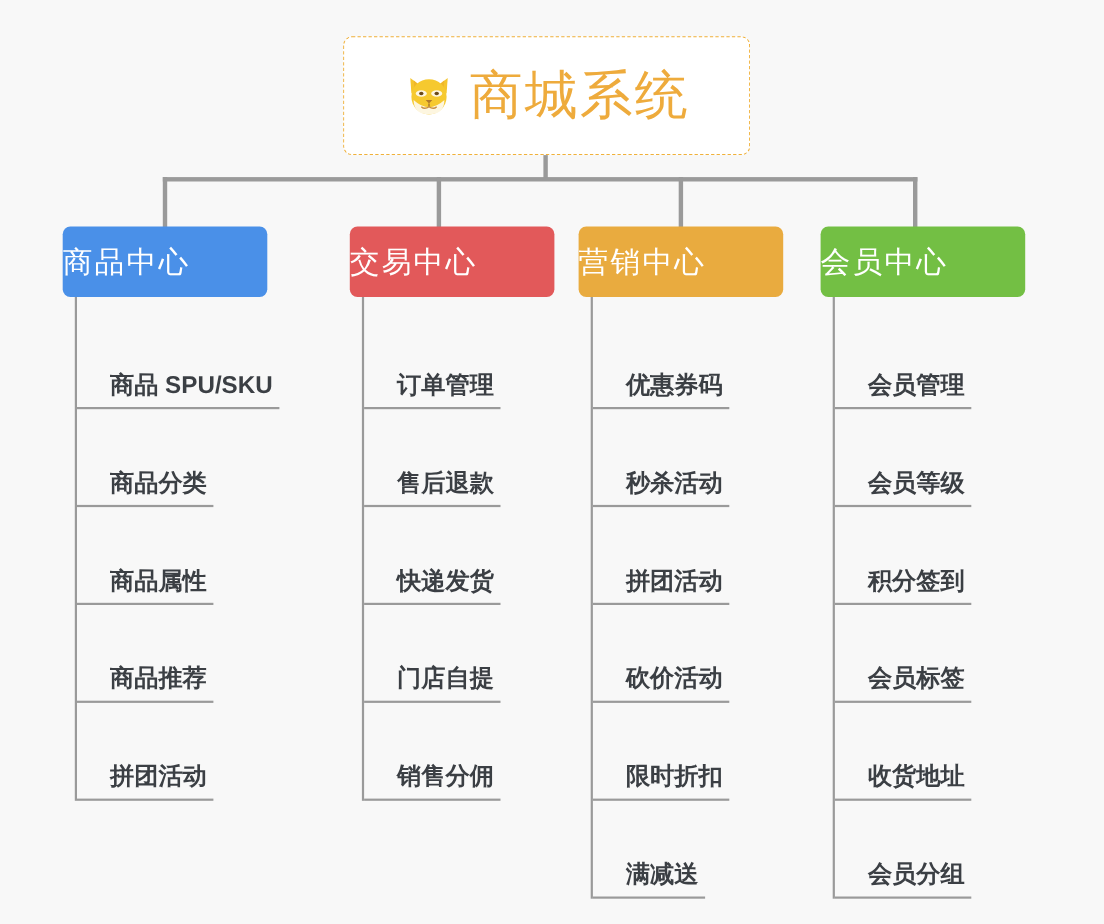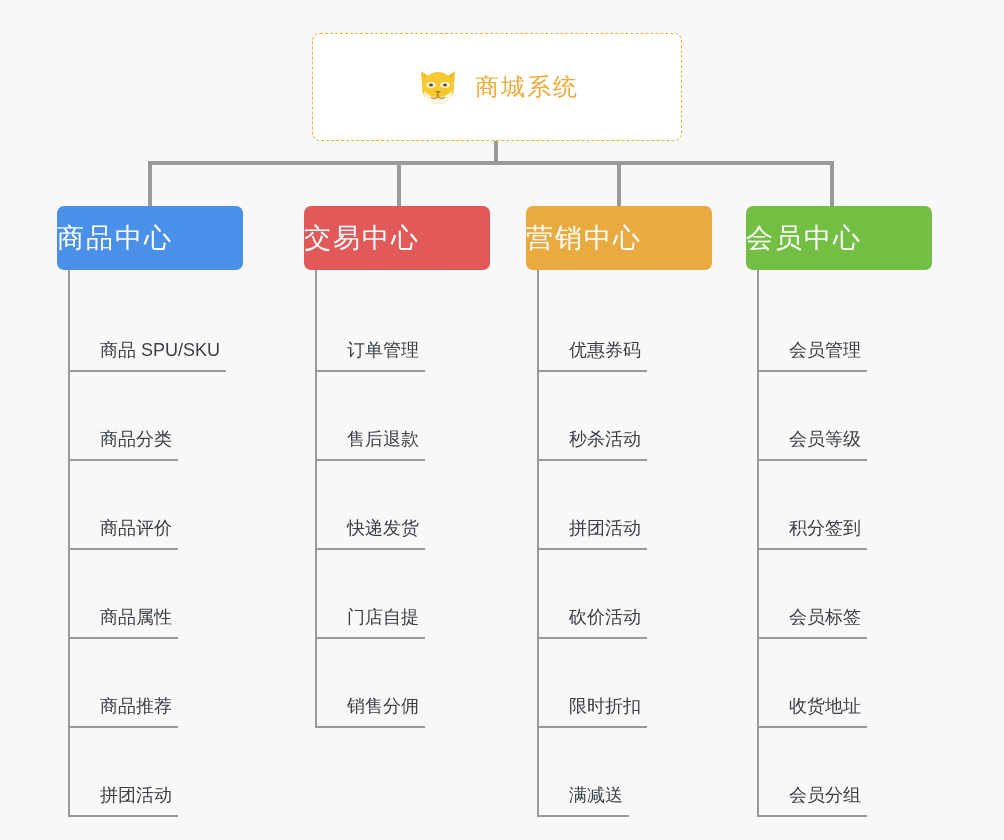--- a/index.html
+++ b/index.html
@@ -38,21 +38,21 @@
   .root-emoji {
     font-size: 40px;
     line-height: 1;
     display: block;
     width: 46px;
     height: 46px;
     position: relative;
   }
   .root-emoji svg { display: block; }
   .root-title {
-    font-size: 24px;
+    font-size: 48px;
     color: #eeab3c;
     letter-spacing: 2px;
     white-space: nowrap;
   }
 
   
   .conn {
     position: absolute;
     background: #9a9a9a;
   }
@@ -97,27 +97,28 @@
     padding-top: 13px;
   }
   .leaf-item {
     height: 89px;
     box-sizing: border-box;
     display: flex;
     align-items: flex-end;
     position: relative;
   }
   .leaf-label {
-    font-size: 18px;
+    font-size: 22px;
     color: #3b3f44;
     white-space: nowrap;
     padding: 0 6px 7px 30px;
     border-bottom: 2px solid #9a9a9a;
     display: block;
     line-height: 26px;
+    font-weight: bold;
   }
 </style>
 </head>
 <body>
 
 <div id="mindmap">
 
   <div class="root-node">
     <span class="root-emoji">
       <svg width="46" height="46" viewBox="0 0 46 46" aria-hidden="true">
@@ -153,35 +154,32 @@
       <span>商品中心</span>
     </div>
     <div class="leaf-rail">
       <div class="leaf-item">
           <span class="leaf-label">商品 SPU/SKU</span>
         </div>
       <div class="leaf-item">
           <span class="leaf-label">商品分类</span>
         </div>
       <div class="leaf-item">
-          <span class="leaf-label">商品评价</span>
-        </div>
-      <div class="leaf-item">
           <span class="leaf-label">商品属性</span>
         </div>
       <div class="leaf-item">
           <span class="leaf-label">商品推荐</span>
         </div>
       <div class="leaf-item">
           <span class="leaf-label">拼团活动</span>
         </div>
     </div>
   </div>
 
-  <div class="column" style="left:304px;width:186px">
+  <div class="column" style="left:318px;width:186px">
     <div class="cat-box" style="background:#e2595a">
       <span>交易中心</span>
     </div>
     <div class="leaf-rail">
       <div class="leaf-item">
           <span class="leaf-label">订单管理</span>
         </div>
       <div class="leaf-item">
           <span class="leaf-label">售后退款</span>
         </div>

